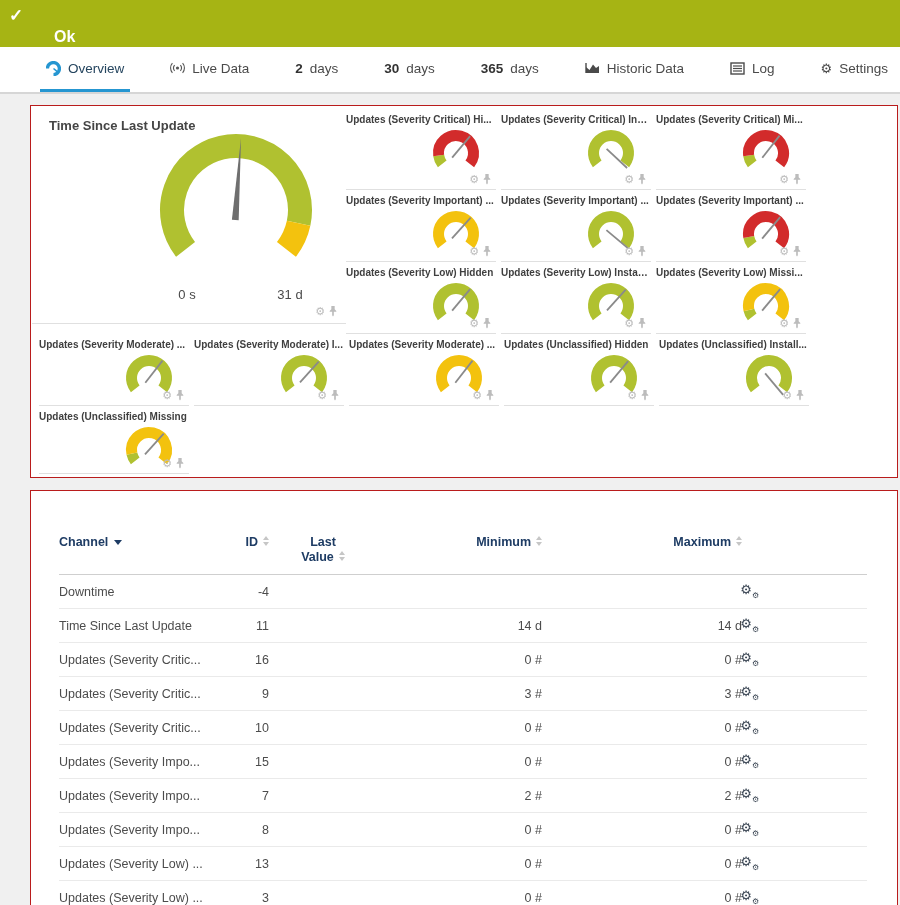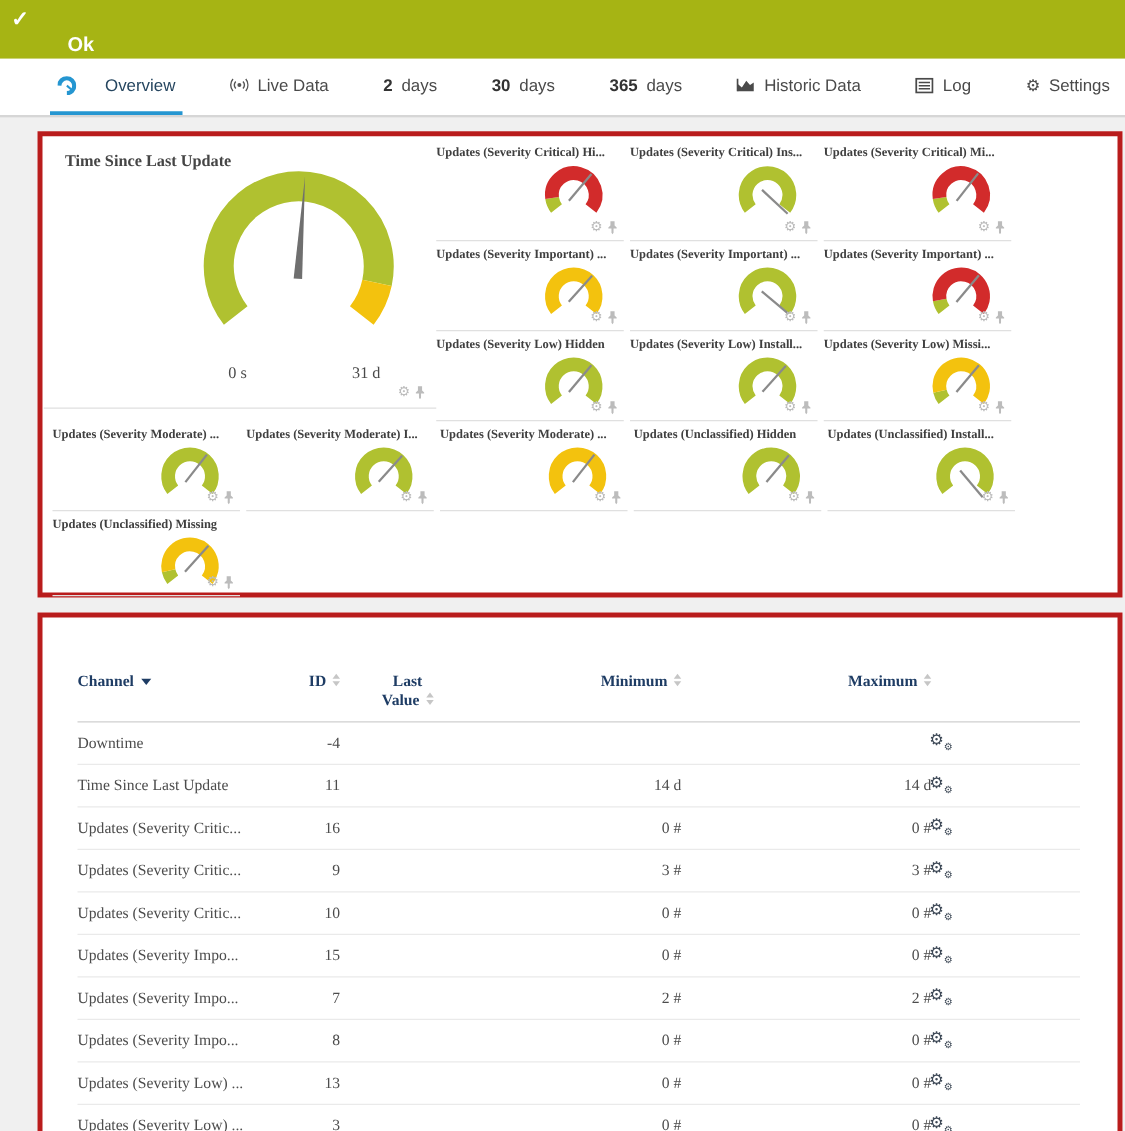--- a/index.html
+++ b/index.html
@@ -16,27 +16,27 @@
   .stars{margin-left:10px;font-size:12px;letter-spacing:1px;vertical-align:3px;color:#fff;}
   .status-text{position:absolute;left:54px;top:28px;color:#fff;font-weight:bold;font-size:16px;}
 
   
   .tabbar{position:absolute;top:47px;left:0;width:900px;height:47px;background:#fff;
           border-bottom:2px solid #d6d6d6;box-sizing:border-box;display:flex;
           align-items:stretch;justify-content:space-between;padding:0 6px 0 40px;}
   .tab{display:flex;align-items:center;gap:7px;font-size:13.5px;color:#4a4a4a;
        padding:0 6px;border-bottom:3px solid transparent;box-sizing:border-box;cursor:pointer;}
   .tab.active{border-bottom-color:#2596d1;}
-  .tab.active .tab-label{color:#25455f;margin-left:16px;}
+  .tab.active .tab-label{color:#25455f;}
   .tab .num{font-weight:bold;color:#333;}
   .tab svg{display:block;}
   .gear-glyph{font-size:13px;color:#4a4a4a;line-height:1;}
 
   
-  .panel{position:absolute;background:#fff;border:4px solid #b91c1c;box-sizing:border-box;font-family:Liberation Serif, serif;}
+  .panel{position:absolute;background:#fff;border:1px solid #b91c1c;box-sizing:border-box;}
   #gauges-panel{left:30px;top:105px;width:868px;height:373px;}
   #table-panel{left:30px;top:490px;width:868px;height:430px;}
 
   
   .bigcell{position:absolute;left:1px;top:0;width:314px;height:217px;border-bottom:1px solid #e0e0e0;}
   .bigtitle{position:absolute;left:17px;top:12px;font-size:13px;font-weight:bold;color:#454545;}
   .bigsvg{position:absolute;left:119px;top:26px;}
   .gmin{position:absolute;left:129px;top:181px;width:52px;text-align:center;font-size:13px;color:#4a4a4a;}
   .gmax{position:absolute;left:232px;top:181px;width:52px;text-align:center;font-size:13px;color:#4a4a4a;}
   .gcell{position:absolute;width:150px;border-bottom:1px solid #e0e0e0;box-sizing:border-box;}

